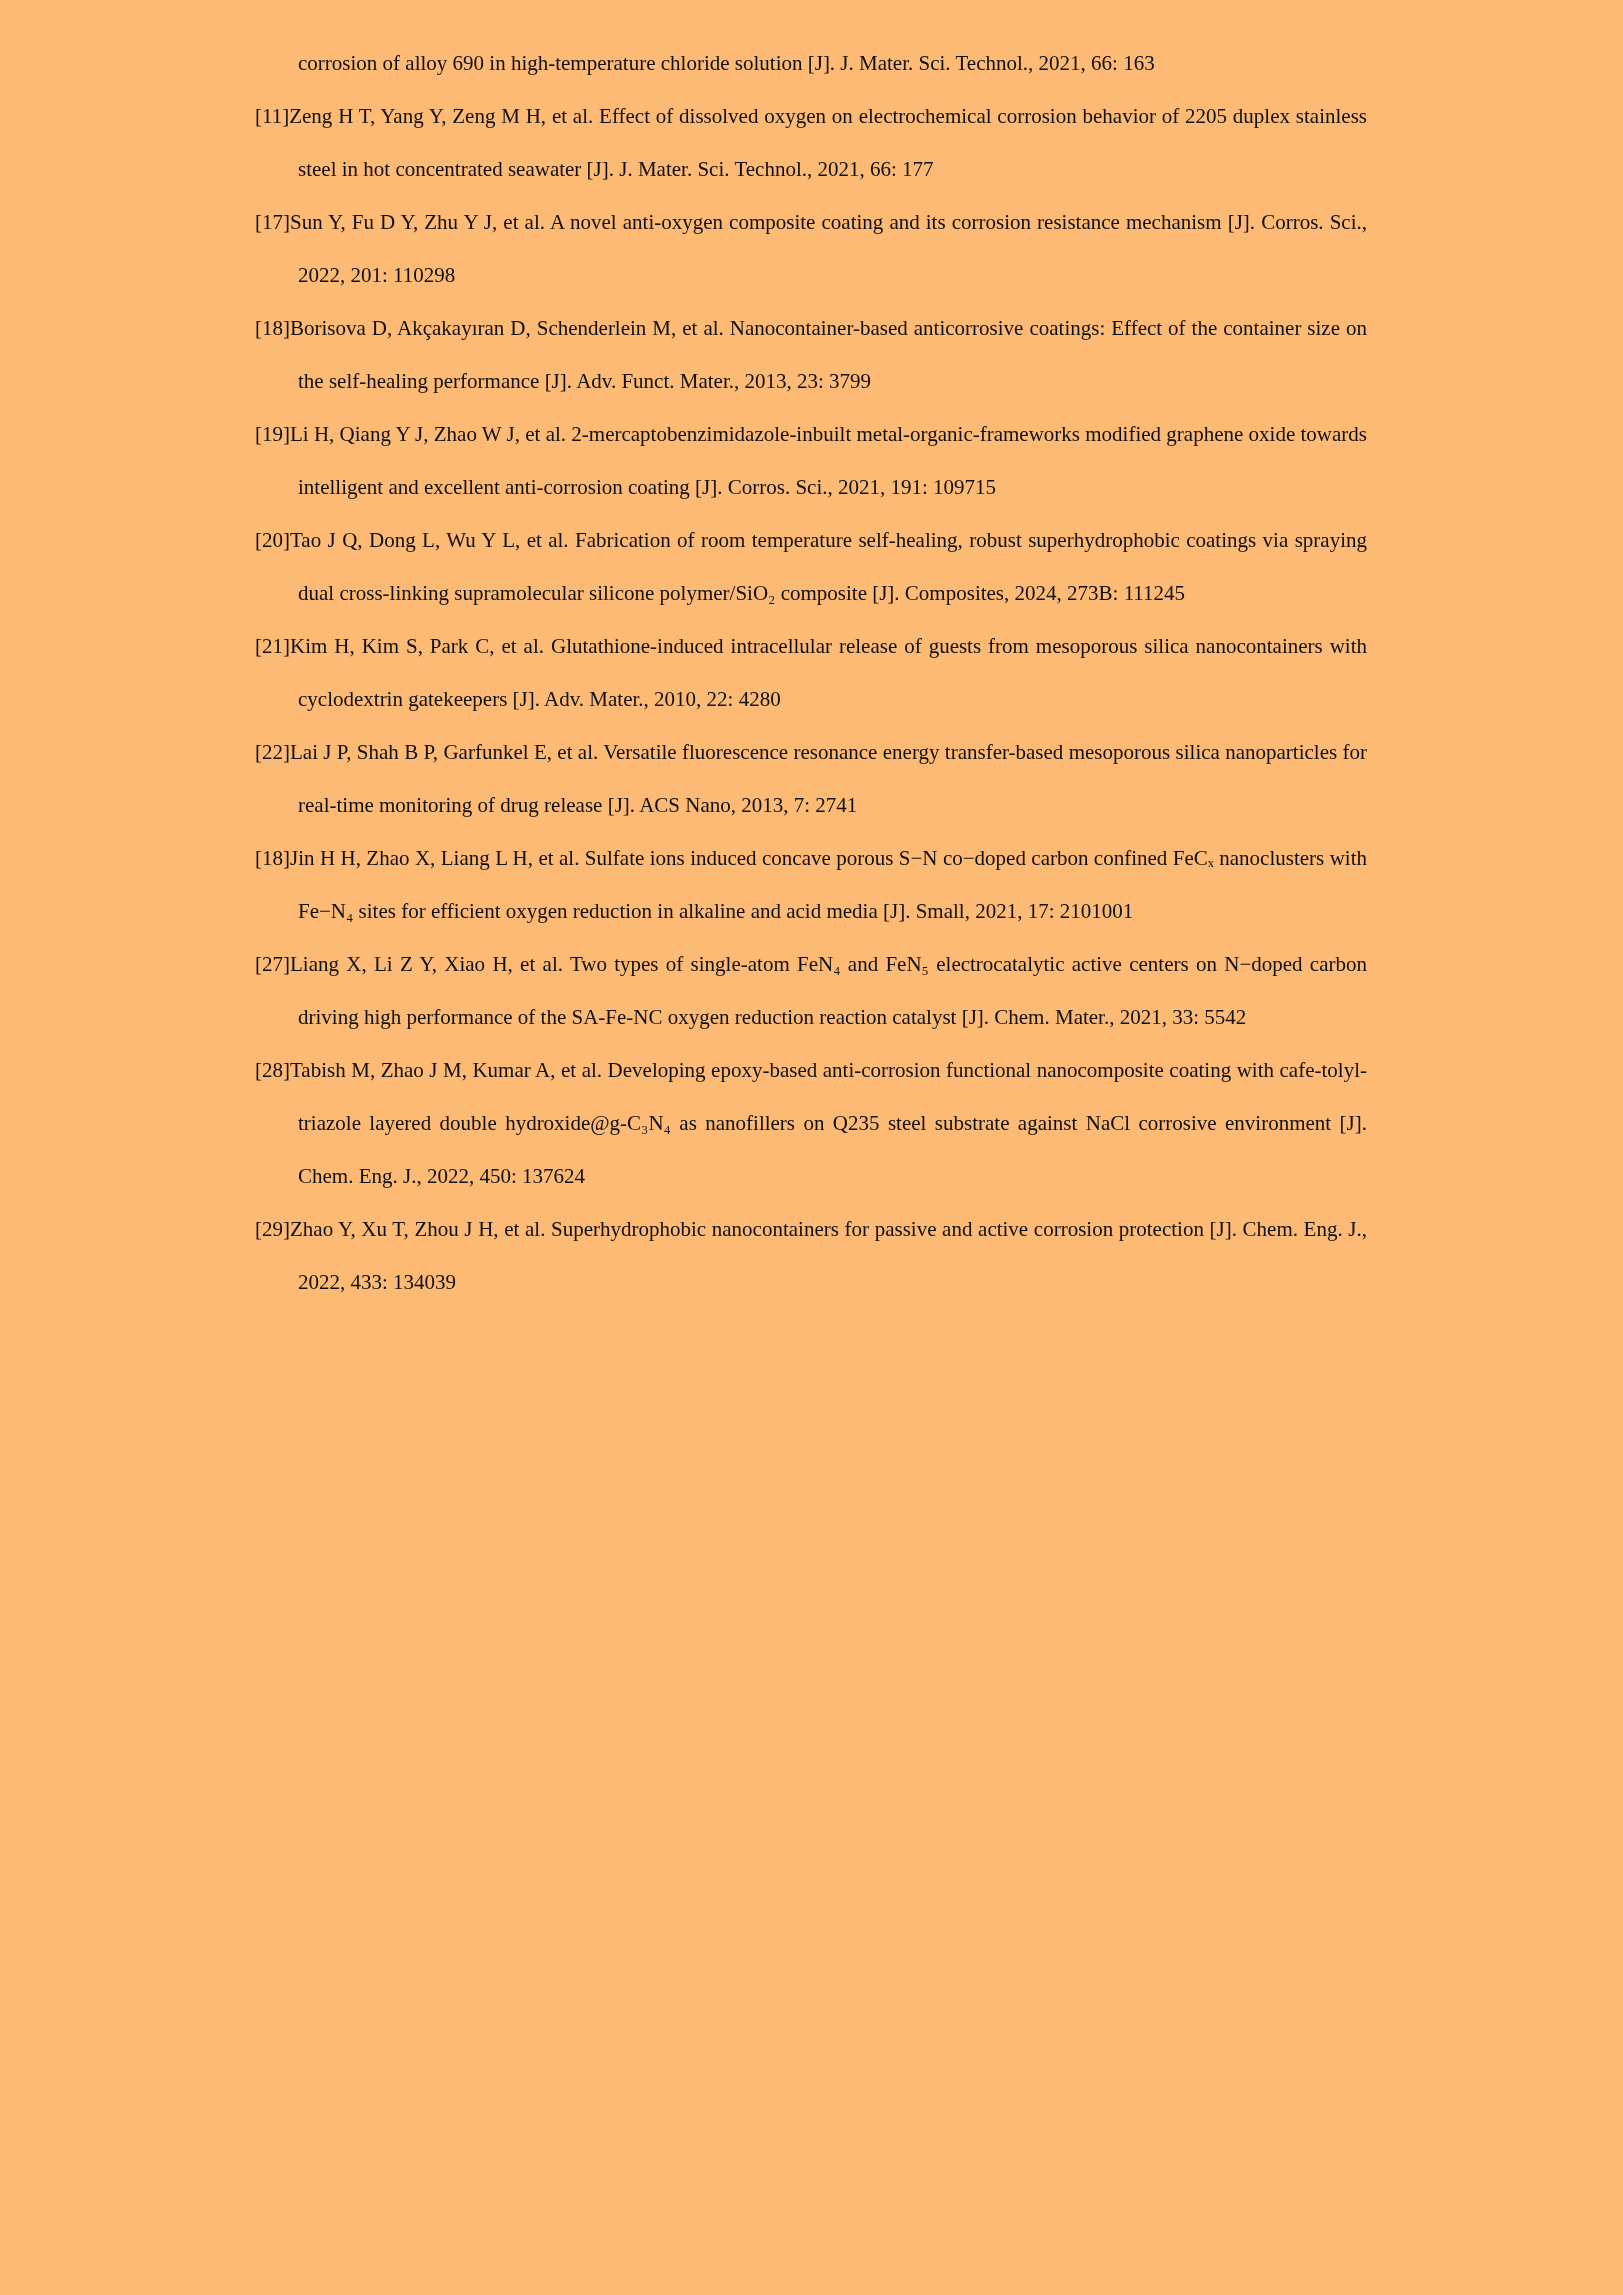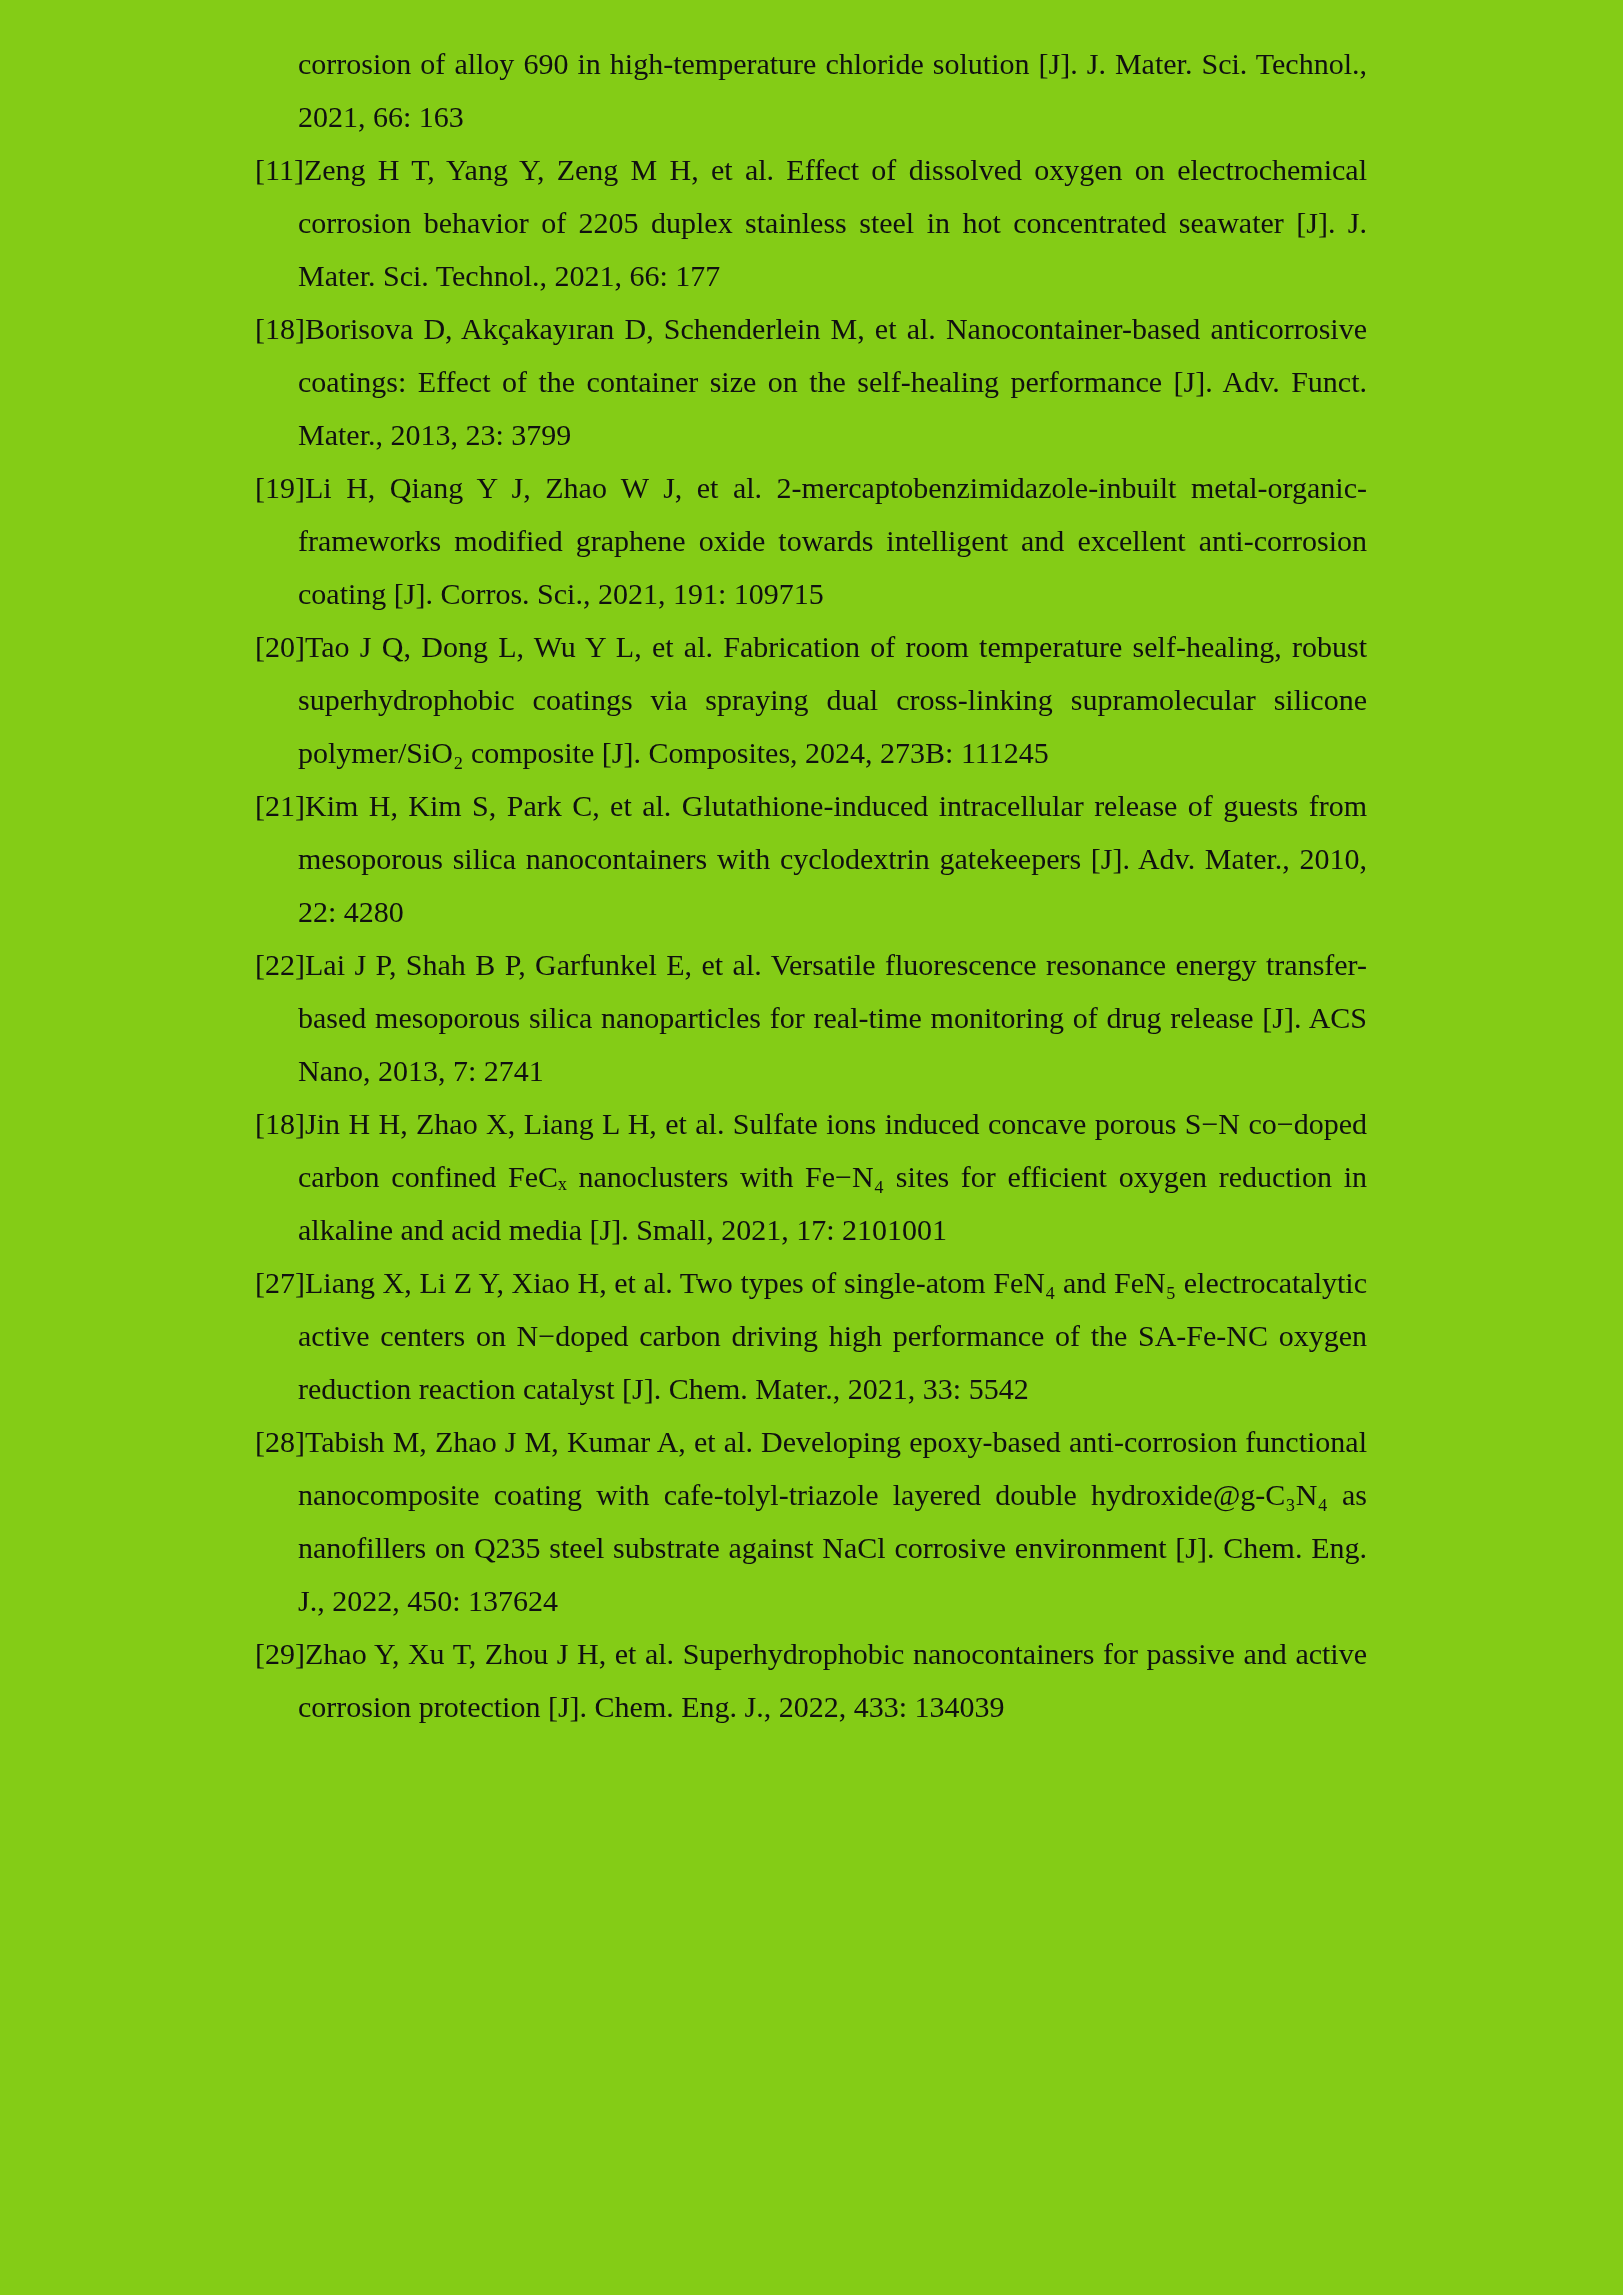--- a/index.html
+++ b/index.html
@@ -7,24 +7,24 @@
     background: #ffffff;
     width: 1623px;
     height: 2295px;
     position: relative;
   }
   .page {
     box-sizing: border-box;
     width: 1623px;
     height: 2295px;
     padding: 37px 256px 0 255px;
-    background: #84cc16;
+    background: #fdba74;
     color: #101010;
     font-family: "Liberation Serif", "DejaVu Serif", serif;
-    font-size: 30px;
+    font-size: 21px;
     line-height: 53px;
   }
   p.continuation {
     margin: 0;
     text-align: justify;
     padding-left: 43px;
     text-indent: 0;
   }
   p.ref {
     margin: 0;
@@ -35,20 +35,21 @@
   .ref-label { white-space: nowrap; }
 </style>
 </head>
 <body>
 
 <div class="page">
   <p class="continuation">corrosion of alloy 690 in high-temperature chloride solution [J]. J. Mater. Sci. Technol., 2021, 66: 163</p>
   <div id="reference-list">
   <p class="ref"><span class="ref-label">[11]</span><span class="ref-text">Zeng H T, Yang Y, Zeng M H, et al. Effect of dissolved oxygen on electrochemical corrosion behavior of 2205 duplex stainless steel in hot concentrated seawater [J]. J. Mater. Sci. Technol., 2021, 66: 177</span></p>
 
+  <p class="ref"><span class="ref-label">[17]</span><span class="ref-text">Sun Y, Fu D Y, Zhu Y J, et al. A novel anti-oxygen composite coating and its corrosion resistance mechanism [J]. Corros. Sci., 2022, 201: 110298</span></p>
 
   <p class="ref"><span class="ref-label">[18]</span><span class="ref-text">Borisova D, Akçakayıran D, Schenderlein M, et al. Nanocontainer-based anticorrosive coatings: Effect of the container size on the self-healing performance [J]. Adv. Funct. Mater., 2013, 23: 3799</span></p>
 
   <p class="ref"><span class="ref-label">[19]</span><span class="ref-text">Li H, Qiang Y J, Zhao W J, et al. 2-mercaptobenzimidazole-inbuilt metal-organic-frameworks modified graphene oxide towards intelligent and excellent anti-corrosion coating [J]. Corros. Sci., 2021, 191: 109715</span></p>
 
   <p class="ref"><span class="ref-label">[20]</span><span class="ref-text">Tao J Q, Dong L, Wu Y L, et al. Fabrication of room temperature self-healing, robust superhydrophobic coatings via spraying dual cross-linking supramolecular silicone polymer/SiO₂ composite [J]. Composites, 2024, 273B: 111245</span></p>
 
   <p class="ref"><span class="ref-label">[21]</span><span class="ref-text">Kim H, Kim S, Park C, et al. Glutathione-induced intracellular release of guests from mesoporous silica nanocontainers with cyclodextrin gatekeepers [J]. Adv. Mater., 2010, 22: 4280</span></p>
 
   <p class="ref"><span class="ref-label">[22]</span><span class="ref-text">Lai J P, Shah B P, Garfunkel E, et al. Versatile fluorescence resonance energy transfer-based mesoporous silica nanoparticles for real-time monitoring of drug release [J]. ACS Nano, 2013, 7: 2741</span></p>

